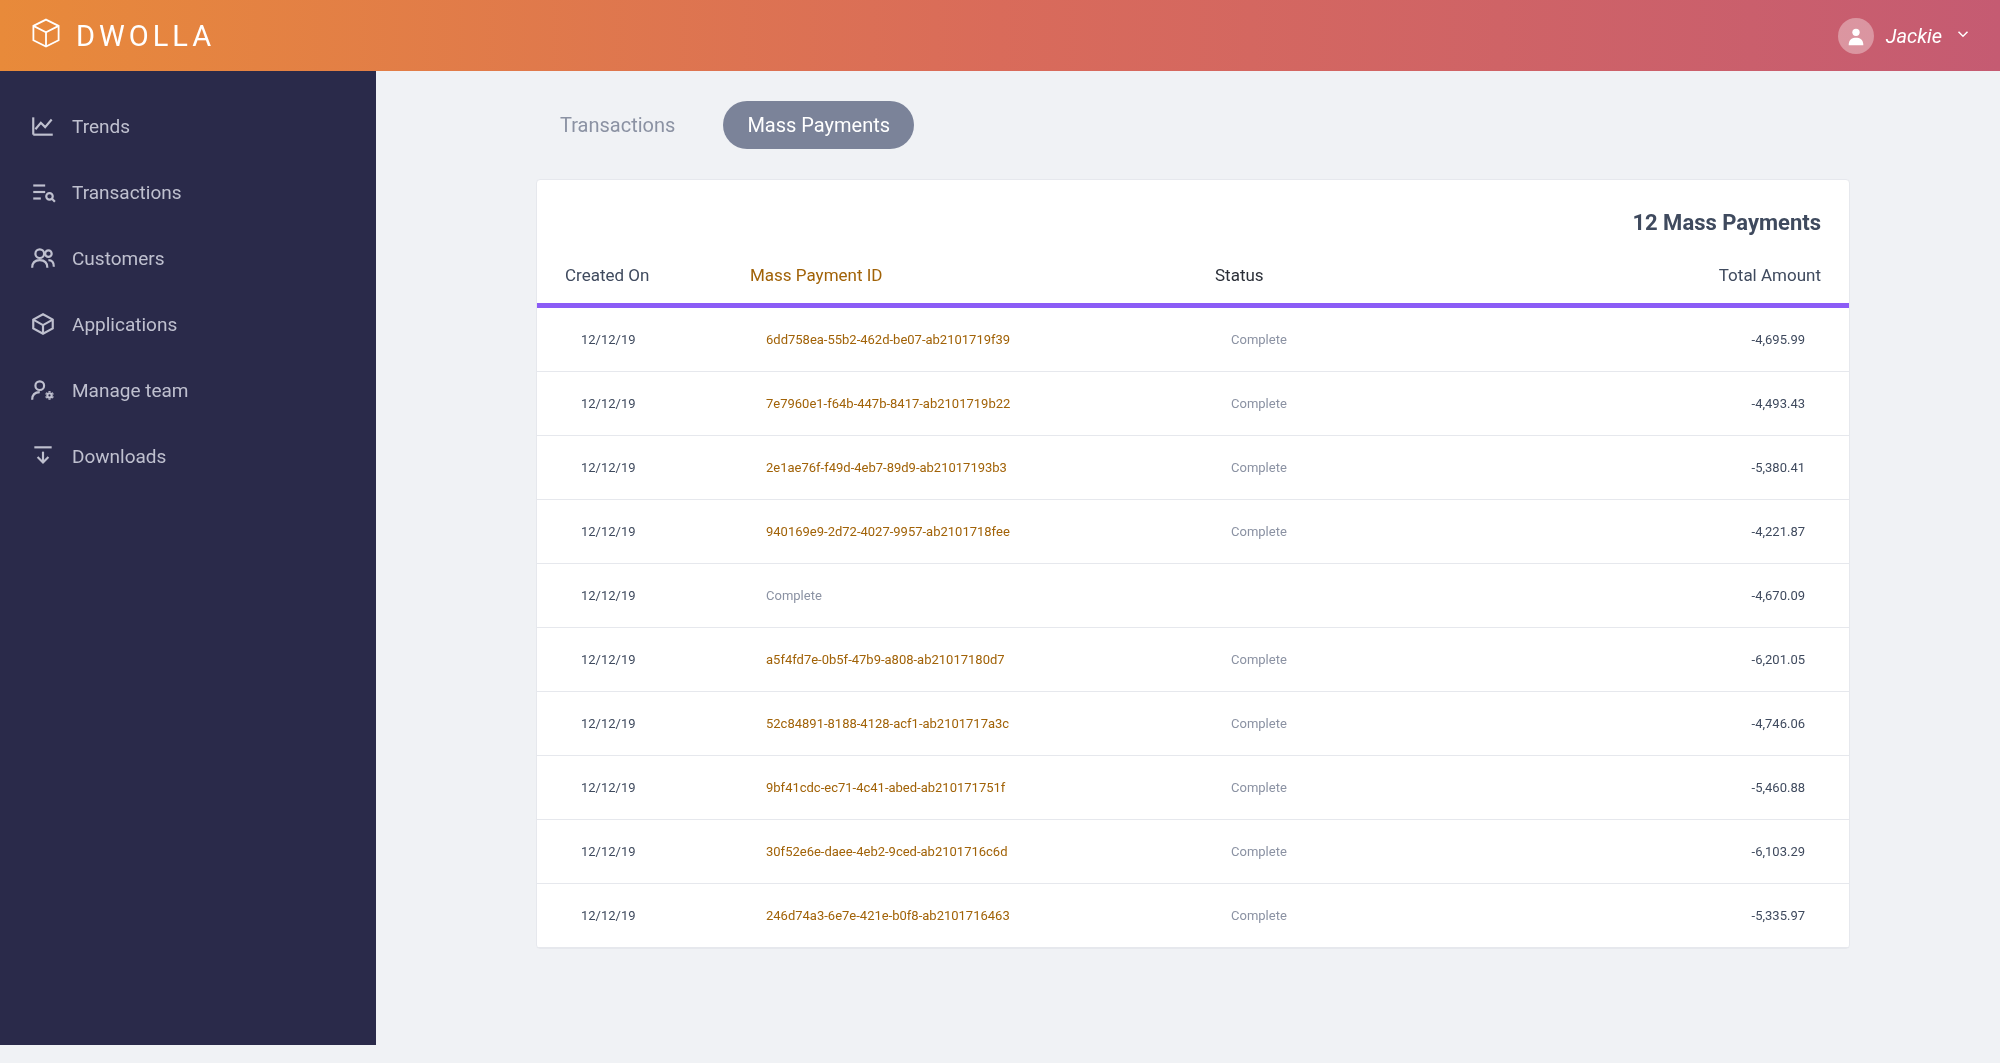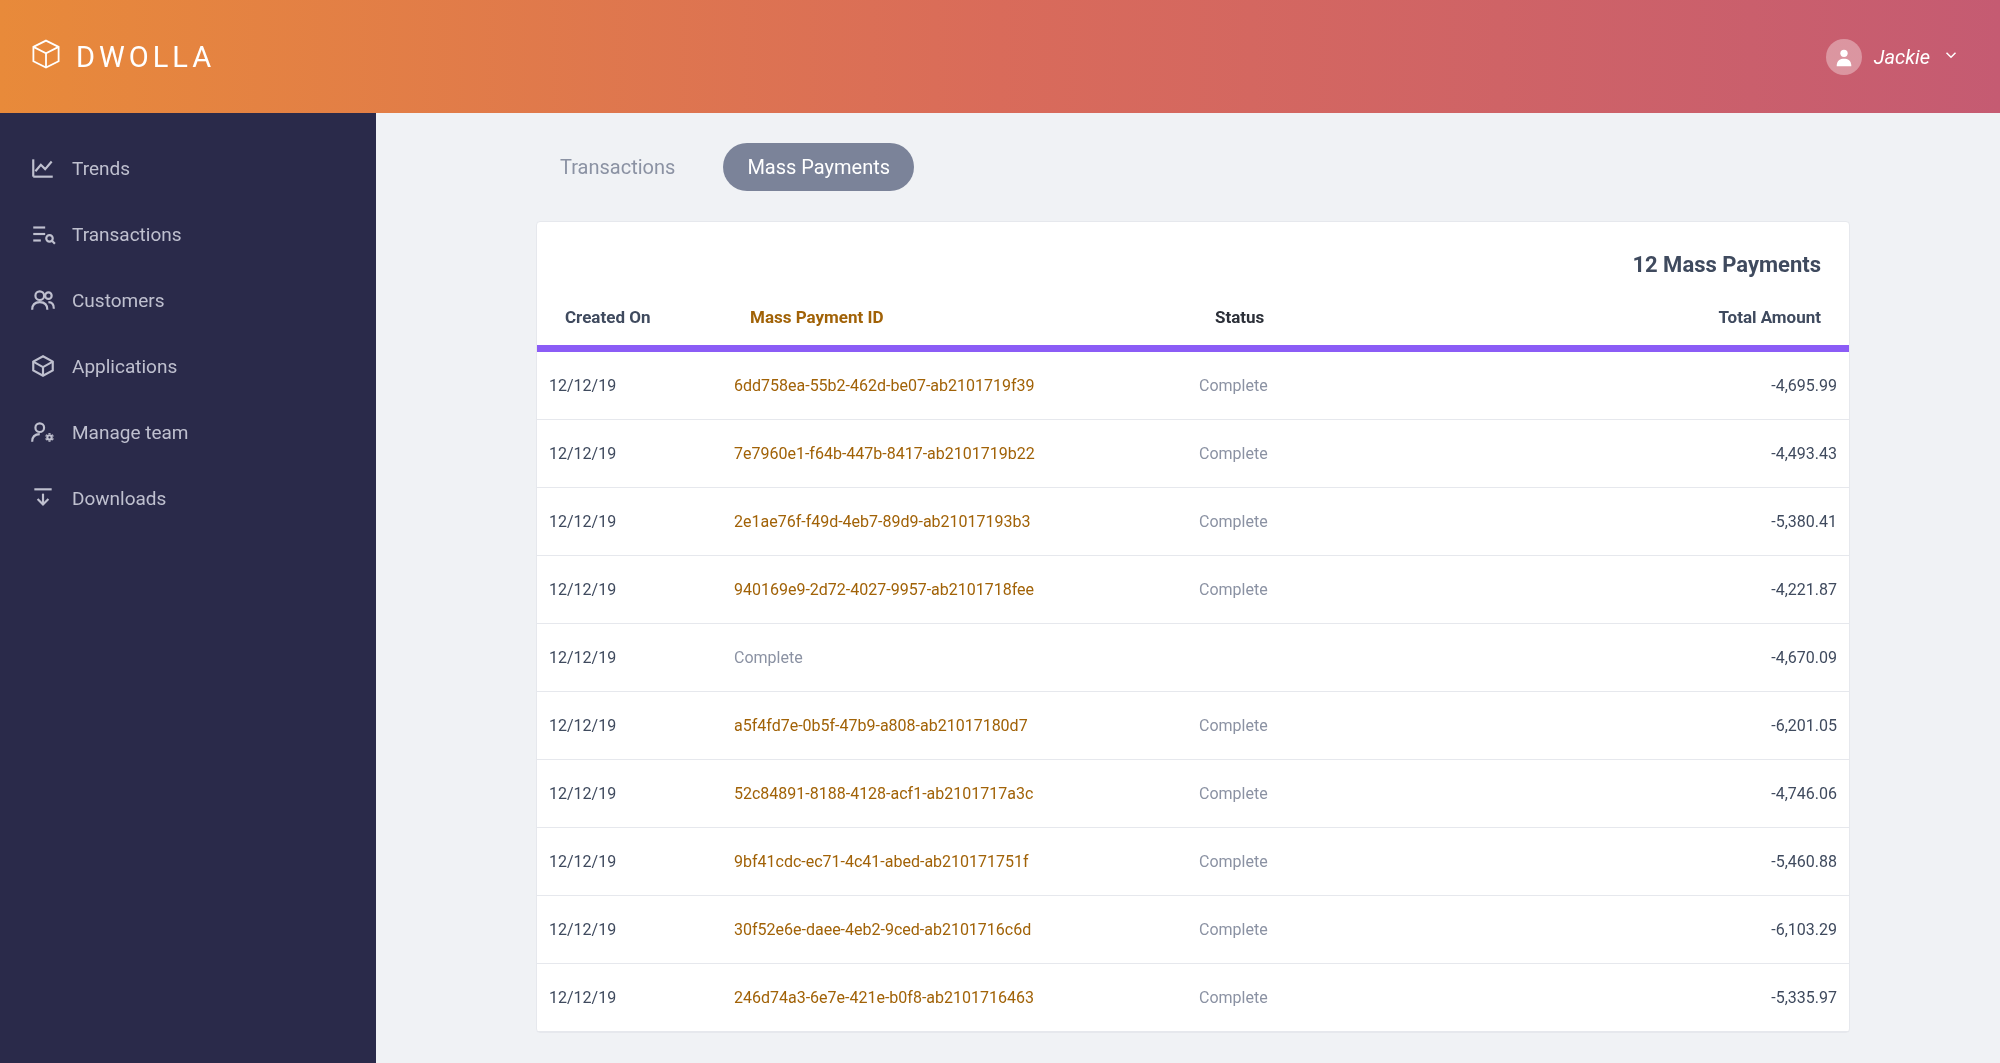--- a/index.html
+++ b/index.html
@@ -4,26 +4,26 @@
   <style>
     * { margin: 0; padding: 0; box-sizing: border-box; }
     body {
       font-family: -apple-system, BlinkMacSystemFont, "Segoe UI", Roboto, "Helvetica Neue", Arial, sans-serif;
       background: #f0f2f5;
       width: 2000px;
       height: 1063px;
       overflow: hidden;
     }
     .header {
-      height: 113px;
+      height: 71px;
       background: linear-gradient(90deg, #e88a3a 0%, #d96b5a 50%, #c55b72 100%);
       display: flex;
       align-items: center;
       justify-content: space-between;
-      padding: 0 40px 0 28px;
+      padding: 0 28px 0 28px;
     }
     .logo-group {
       display: flex;
       align-items: center;
       gap: 12px;
       color: #fff;
     }
     .logo-cube {
       width: 36px;
       height: 36px;
@@ -112,31 +112,31 @@
     .card-title {
       padding: 30px 28px 22px 18px;
       font-size: 22px;
       color: #3f4a5e;
       font-weight: 700;
       text-align: right;
     }
     .thead {
       display: flex;
       padding: 8px 28px 18px 28px;
-      border-bottom: 7px solid #8b5cf6;
+      border-bottom: 5px solid #8b5cf6;
       font-size: 17px;
-      font-weight: 700;
+      font-weight: 400;
       color: #2b2f38;
     }
     .row {
       display: flex;
       align-items: center;
-      padding: 24px 12px;
+      padding: 24px 44px;
       border-bottom: 1px solid #e6e8ed;
-      font-size: 16px;
+      font-size: 13px;
       justify-content: flex-end;
     }
     .col-created { width: 185px; color: #3f4a5e; }
     .col-id { width: 465px; color: #a16207; }
     .col-status { width: 360px; }
     .row .col-status { color: #8b92a3; }
     .col-amount { flex: 1; text-align: right; color: #3f4a5e; }
   </style>
 </head>
 <body>

